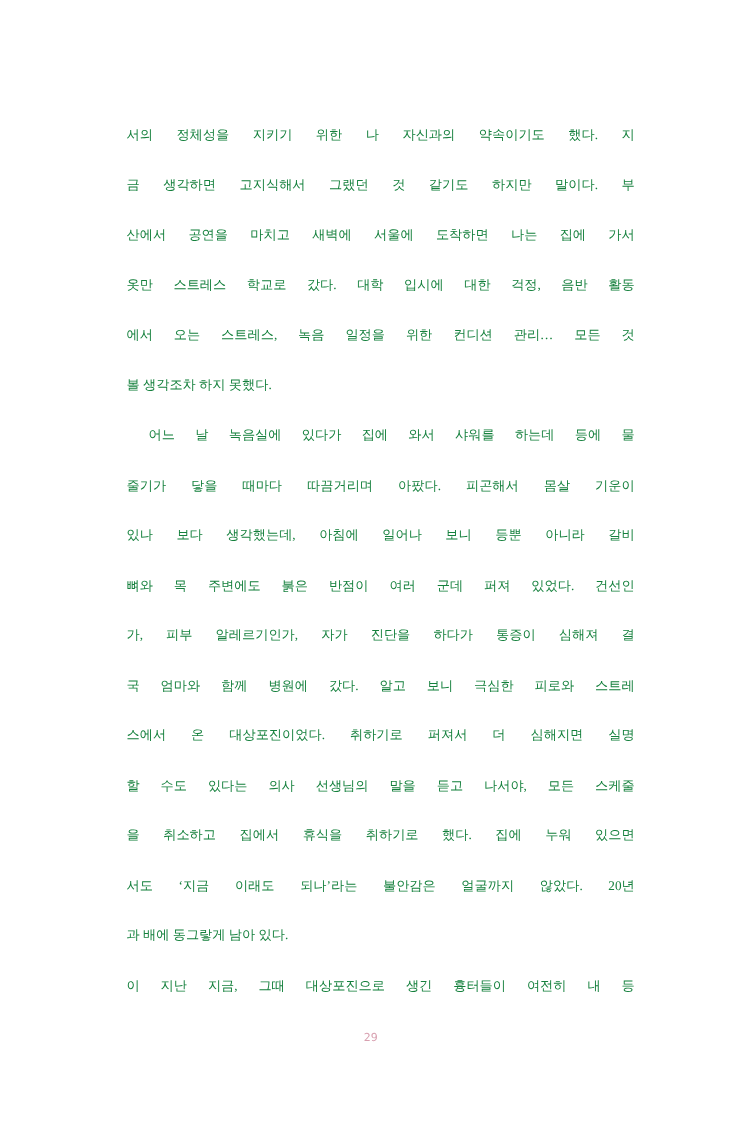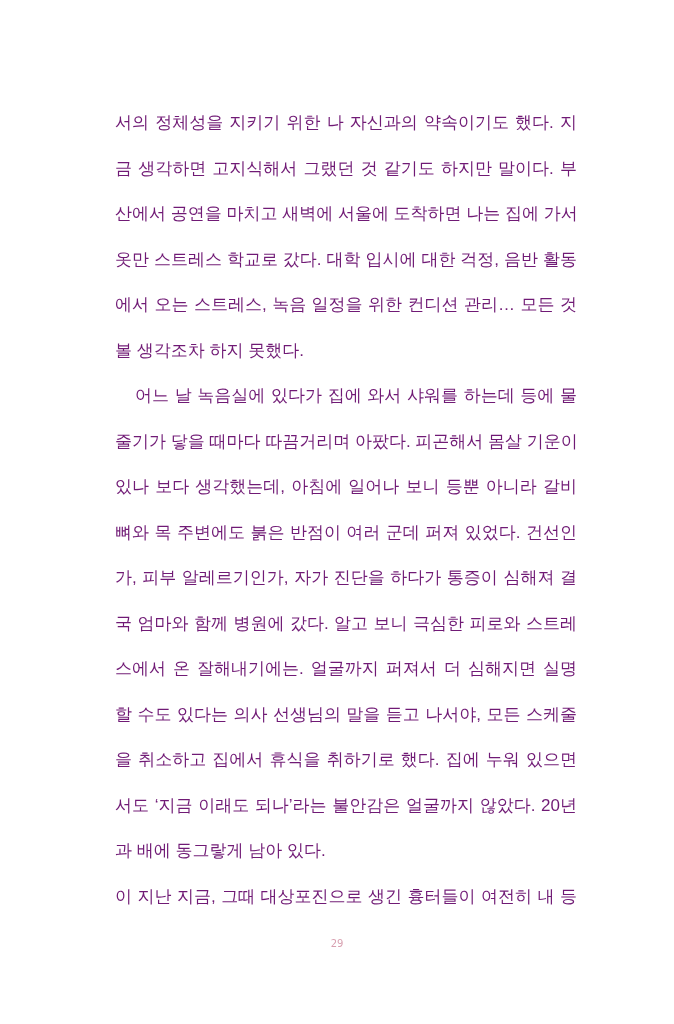--- a/index.html
+++ b/index.html
@@ -10,23 +10,23 @@
     }
     .text-block {
       position: absolute;
       left: 115px;
       top: 100px;
       width: 462px;
     }
     .line {
       height: 45.5px;
       line-height: 45.5px;
-      font-family: Liberation Sans, sans-serif;
-      font-size: 17px;
-      color: #701a75;
+      font-family: Liberation Serif, serif;
+      font-size: 12px;
+      color: #15803d;
       white-space: nowrap;
       text-align: justify;
       text-align-last: justify;
       letter-spacing: 0px;
     }
     .line.last { text-align-last: left; }
     .line.indent { padding-left: 20px; }
     .page-number {
       position: absolute;
       left: 0; width: 674px;
@@ -49,21 +49,21 @@
     <div class="line">옷만 스트레스 학교로 갔다. 대학 입시에 대한 걱정, 음반 활동</div>
     <div class="line">에서 오는 스트레스, 녹음 일정을 위한 컨디션 관리… 모든 것</div>
     <div class="line last">볼 생각조차 하지 못했다.</div>
 
     <div class="line indent">어느 날 녹음실에 있다가 집에 와서 샤워를 하는데 등에 물</div>
     <div class="line">줄기가 닿을 때마다 따끔거리며 아팠다. 피곤해서 몸살 기운이</div>
     <div class="line">있나 보다 생각했는데, 아침에 일어나 보니 등뿐 아니라 갈비</div>
     <div class="line">뼈와 목 주변에도 붉은 반점이 여러 군데 퍼져 있었다. 건선인</div>
     <div class="line">가, 피부 알레르기인가, 자가 진단을 하다가 통증이 심해져 결</div>
     <div class="line">국 엄마와 함께 병원에 갔다. 알고 보니 극심한 피로와 스트레</div>
-    <div class="line">스에서 온 잘해내기에는. 얼굴까지 퍼져서 더 심해지면 실명</div>
+    <div class="line">스에서 온 대상포진이었다. 취하기로 퍼져서 더 심해지면 실명</div>
     <div class="line">할 수도 있다는 의사 선생님의 말을 듣고 나서야, 모든 스케줄</div>
     <div class="line">을 취소하고 집에서 휴식을 취하기로 했다. 집에 누워 있으면</div>
     <div class="line">서도 ‘지금 이래도 되나’라는 불안감은 얼굴까지 않았다. 20년</div>
     <div class="line last">과 배에 동그랗게 남아 있다.</div>
     <div class="line">이 지난 지금, 그때 대상포진으로 생긴 흉터들이 여전히 내 등</div>
   </div>
 
   <div class="page-number">29</div>
 </div>
 

